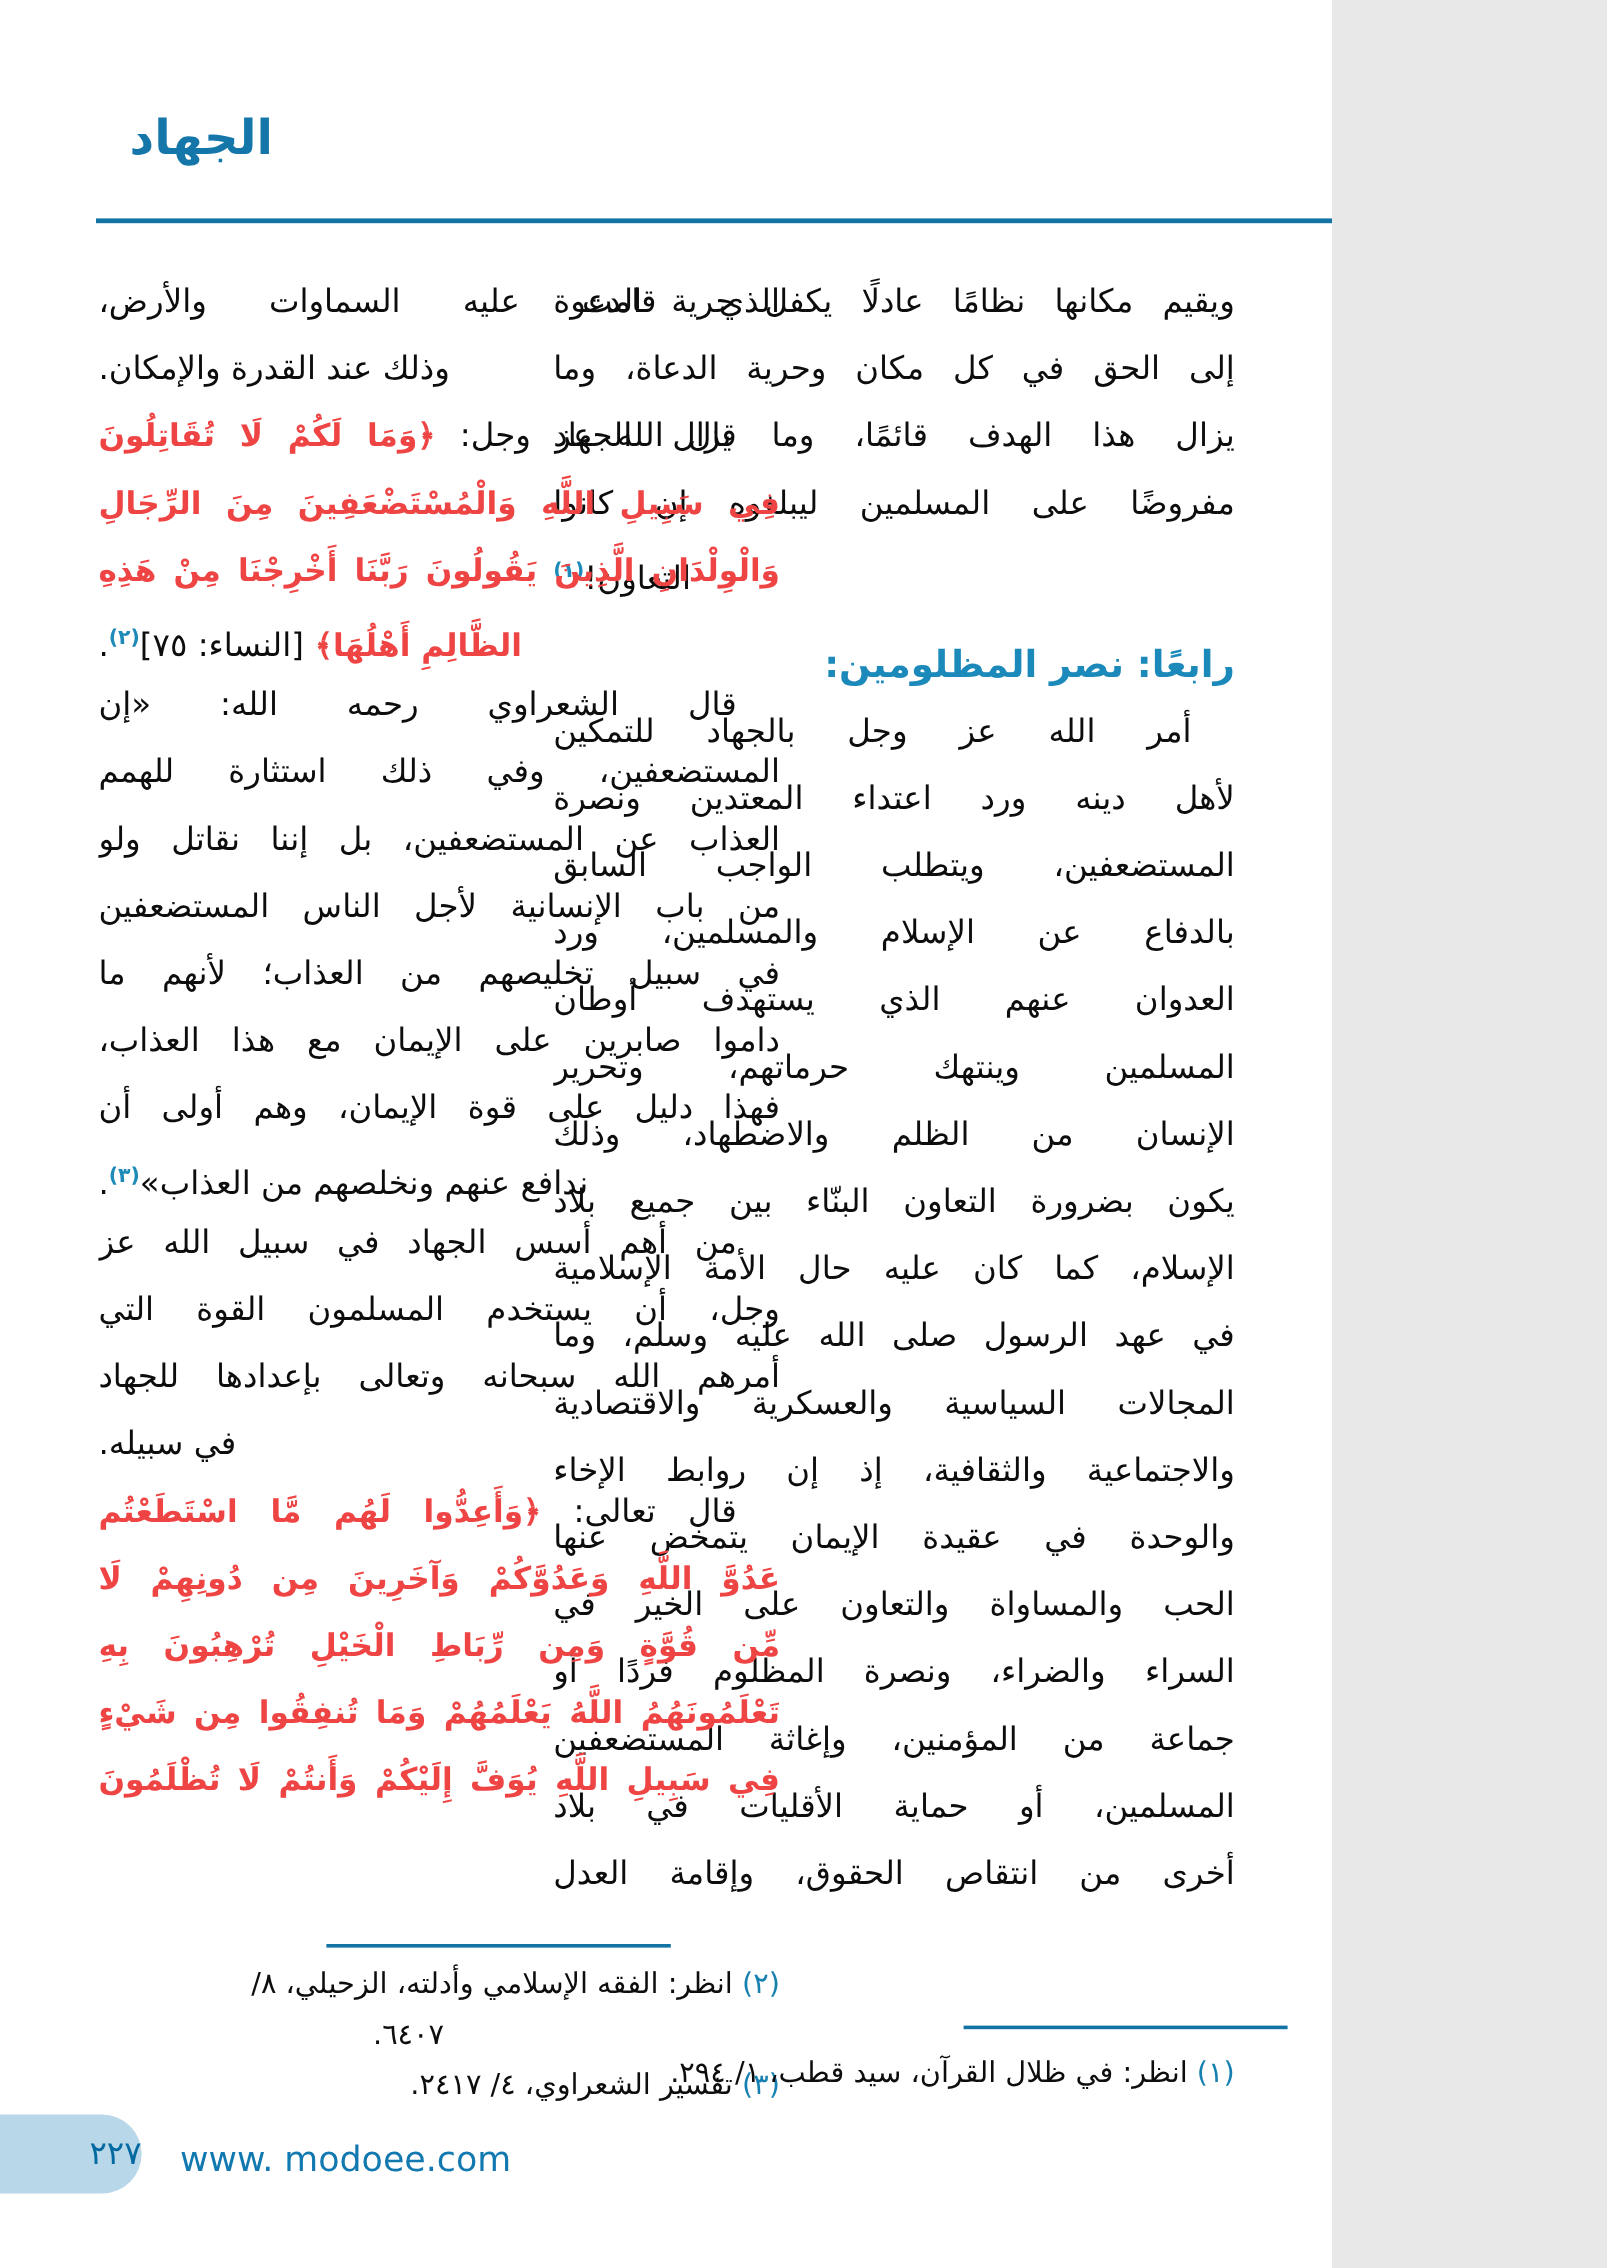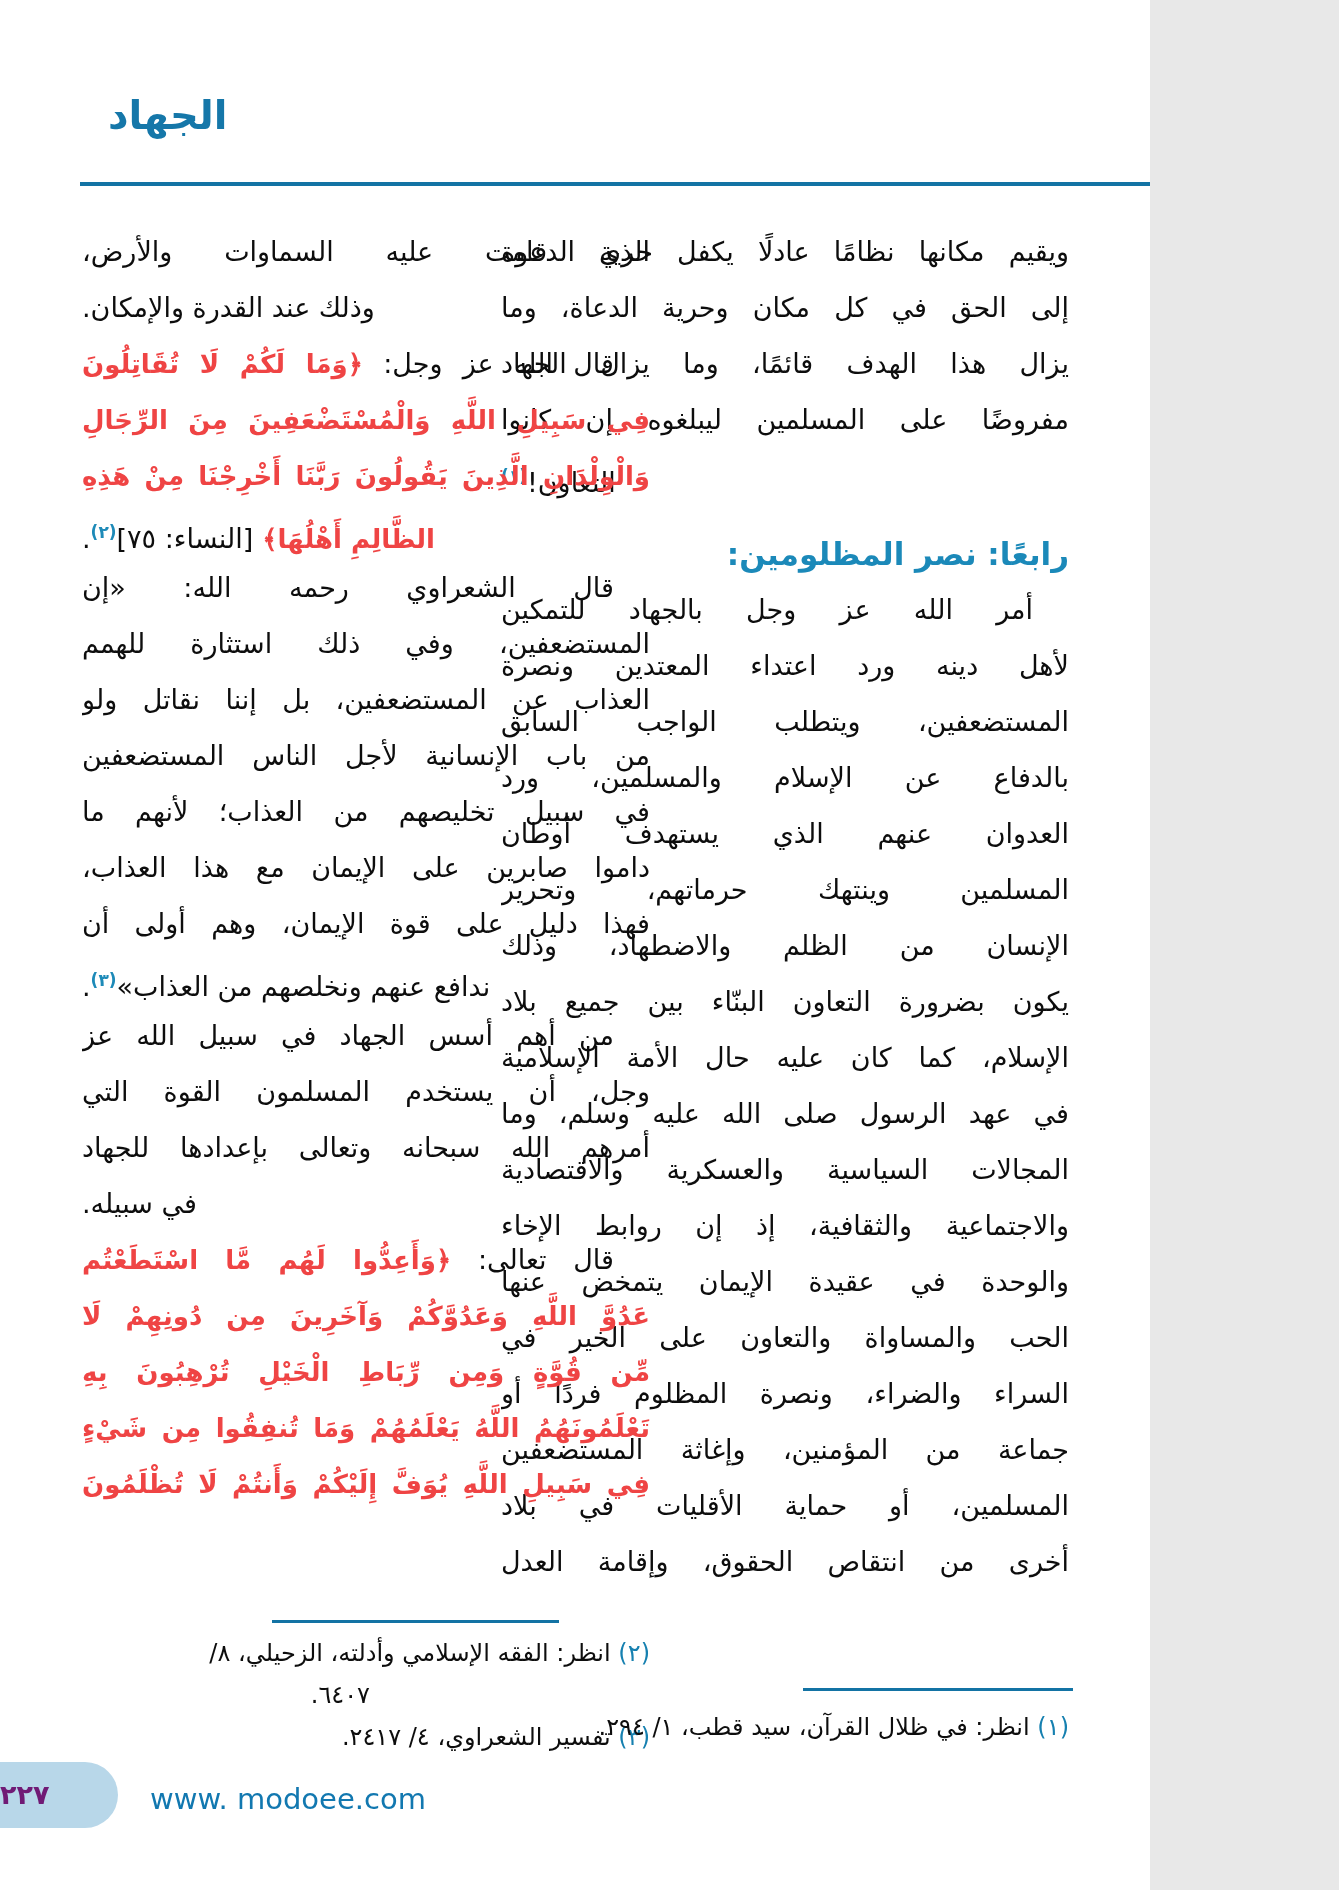--- a/index.html
+++ b/index.html
@@ -4,21 +4,20 @@
 <style>
   html,body{margin:0;padding:0;background:#e8e8e8;}
   .page{
     position:relative;
     width:1110px;height:1890px;
     background:#ffffff;
     overflow:hidden;
     font-family:"DejaVu Sans","Liberation Sans",sans-serif;
     direction:rtl;
     color:#0d0d0d;
-    padding-left:40px;
   }
   .header-title{
     position:absolute;left:108px;top:92px;
     font-size:40px;font-weight:bold;color:#1577a9;
   }
   .header-rule{
     position:absolute;left:80px;top:182px;width:1178px;height:4px;
     background:#1373a4;
   }
   .col{position:absolute;top:224px;width:568px;}
@@ -49,22 +48,22 @@
   .fn-sep-right{top:1688px;left:803px;width:270px;}
   .fn-block{position:absolute;width:568px;font-size:24px;}
   .fn-left{left:82px;top:1632px;}
   .fn-right{right:81px;top:1706px;}
   .fn-line{line-height:42px;text-align:right;}
   .fn-line.pad{padding-right:280px;}
   .s-fn{color:#1680b0;}
   .page-badge{
     position:absolute;left:0;top:1762px;width:118px;height:66px;
     background:#b8d7e9;border-radius:0 33px 33px 0;
-    color:#701a75;font-size:27px;font-weight:bold;
-    text-align:left;line-height:66px;
+    color:#0369a1;font-size:27px;font-weight:normal;
+    text-align:right;line-height:66px;
   }
   .footer-url{
     position:absolute;left:150px;top:1782px;
     font-size:29px;color:#1278b0;direction:ltr;
   }
 </style>
 </head>
 <body>
 
 <div class="page">

